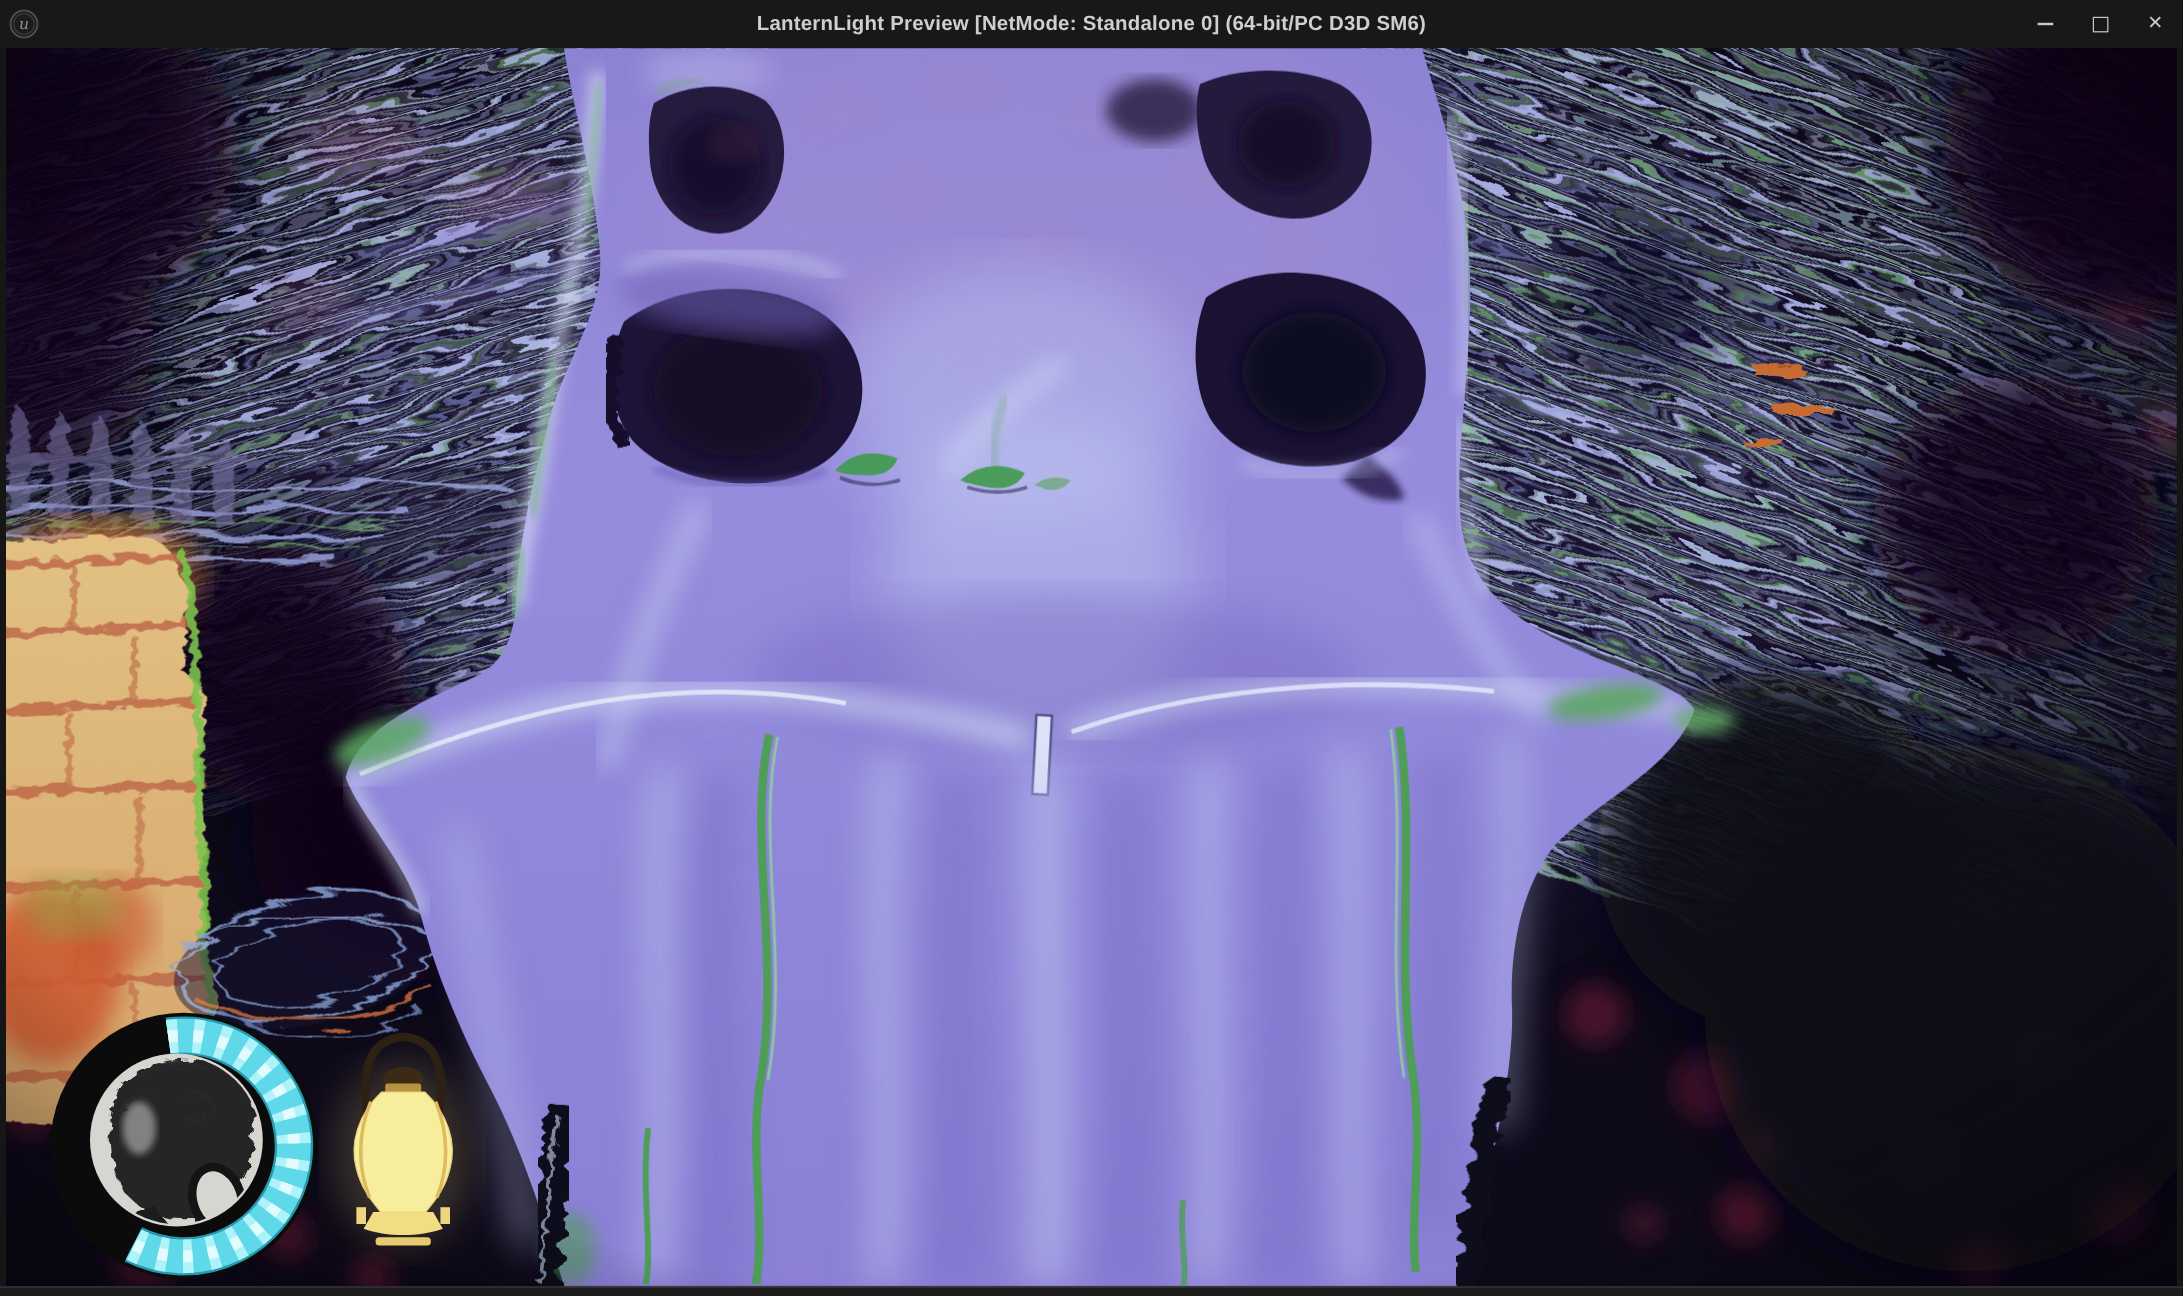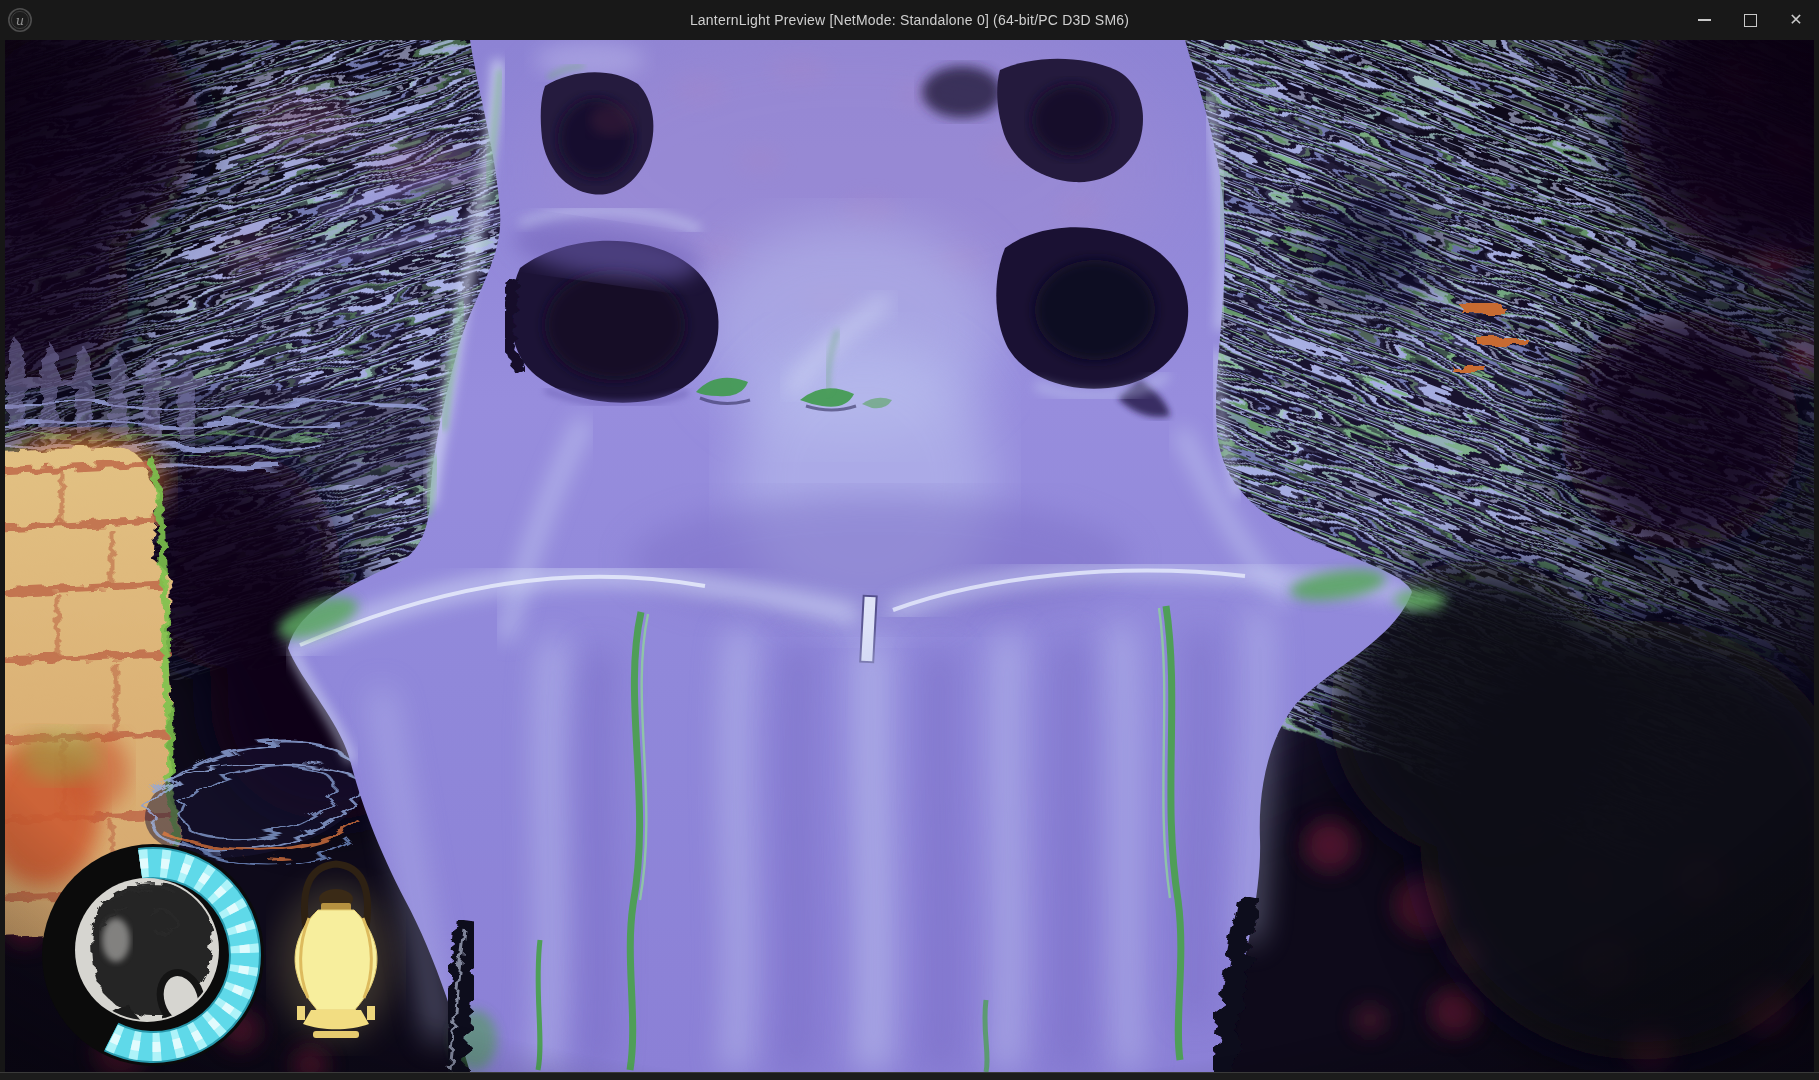--- a/index.html
+++ b/index.html
@@ -5,21 +5,21 @@
   html,body{margin:0;padding:0;background:#000;}
   body{width:1819px;height:1080px;position:relative;overflow:hidden;
        font-family:"Liberation Sans","DejaVu Sans",sans-serif;}
   .window{position:absolute;inset:0;background:var(--frame,#161616);}
   
   .titlebar{position:absolute;left:0;top:0;width:1819px;height:40px;
     background:var(--titlebar-bg,#181818);display:flex;align-items:center;
     border-bottom:1px solid #060606;}
   .tb-logo{width:40px;height:40px;display:flex;align-items:center;justify-content:center;flex:0 0 auto;}
   .tb-title{position:absolute;left:0;right:0;text-align:center;
-    color:var(--titlebar-text,#cfcfcf);font-size:14px;letter-spacing:.2px;pointer-events:none;}
+    color:var(--titlebar-text,#cfcfcf);font-size:17px;letter-spacing:.2px;pointer-events:none;font-weight:bold;}
   .tb-btns{margin-left:auto;display:flex;height:100%;}
   .tb-btn{width:46px;height:100%;display:flex;align-items:center;justify-content:center;
     color:#c9c9c9;font-size:15px;cursor:default;background:transparent;border:0;}
   .min-glyph{display:inline-block;width:13px;height:2px;background:#c9c9c9;}
   .max-box{display:inline-block;width:11px;height:11px;border:1.6px solid #c9c9c9;}
   .close-glyph{font-size:16px;line-height:1;}
   
   .viewport{position:absolute;left:0;top:40px;width:1819px;height:1032px;background:var(--scene-bg,#0e0a1a);}
   .viewport svg{display:block;}
   .bottomframe{position:absolute;left:0;top:1072px;width:1819px;height:8px;

